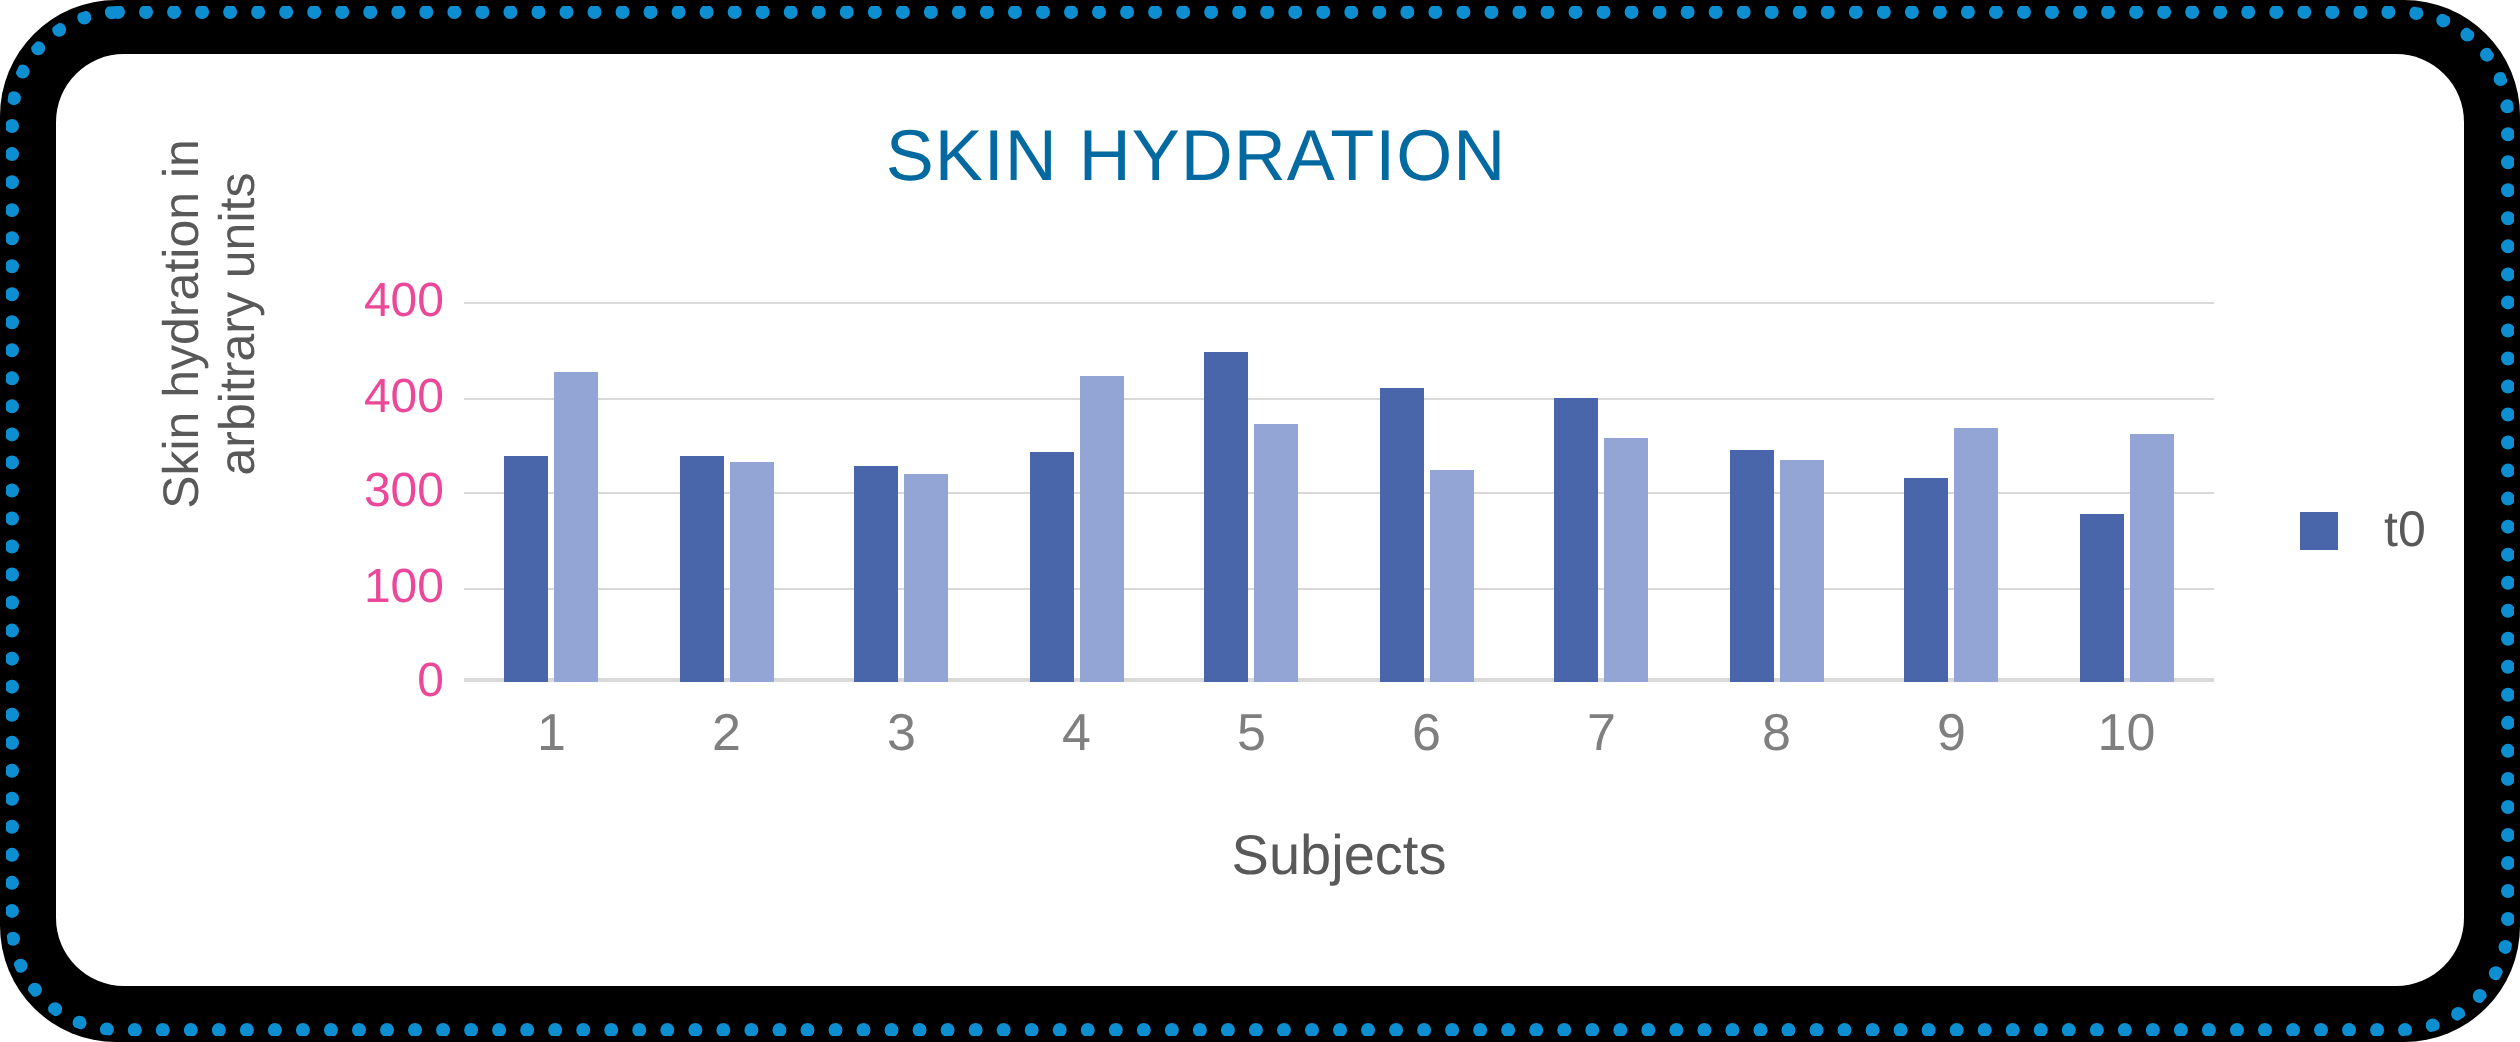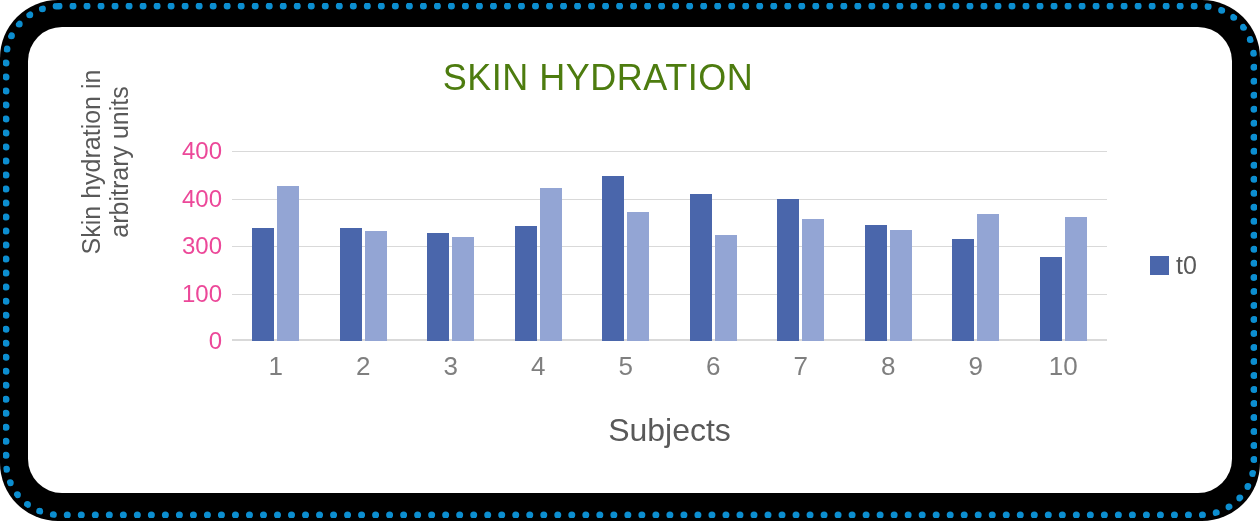--- a/index.html
+++ b/index.html
@@ -43,21 +43,21 @@
     overflow: hidden;
   }
 
   
   .chart-title {
     position: absolute;
     left: 0; top: 30px;
     width: 1140px;
     text-align: center;
     font-size: 36px;
-    color: #4d7c0f;
+    color: #0369a1;
     letter-spacing: .5px;
     white-space: nowrap;
   }
 
   .plot-area {
     position: absolute;
     left: 204px;          
     top: 124px;           
     width: 875px;         
     height: 190px;        
@@ -141,34 +141,34 @@
     transform: translateX(-50%);
     white-space: nowrap;
   }
 
   .xaxis-title {
     position: absolute;
     left: 204px;
     top: 385px;
     width: 875px;
     text-align: center;
-    font-size: 32px;
+    font-size: 28px;
     color: #595959;
   }
 
   .legend {
     position: absolute;
     left: 1122px;
     top: 215px;
     width: 80px;
   }
   .legend-item {
     display: flex;
     align-items: center;
-    gap: 7px;
+    gap: 23px;
     height: 46px;
   }
   .legend-swatch {
     width: 19px;
     height: 19px;
     flex: 0 0 auto;
   }
   .legend-label {
     font-size: 25px;
     color: #595959;

